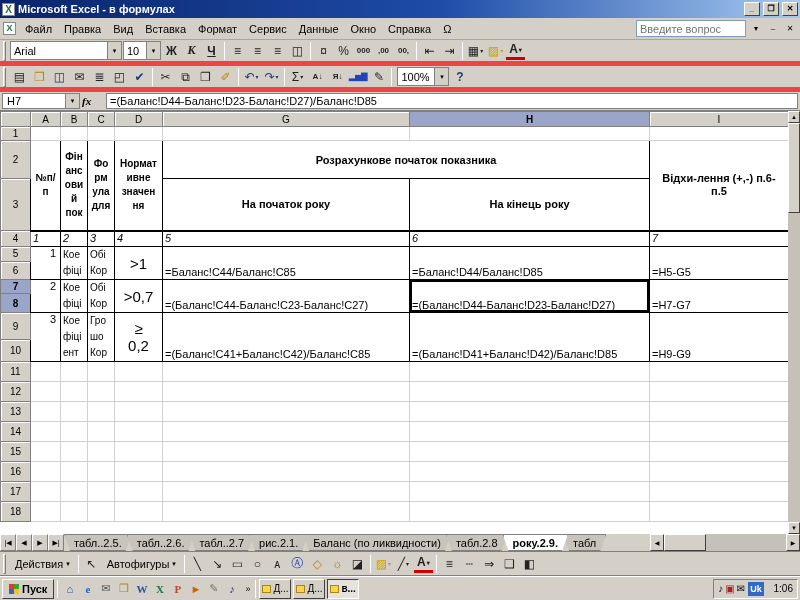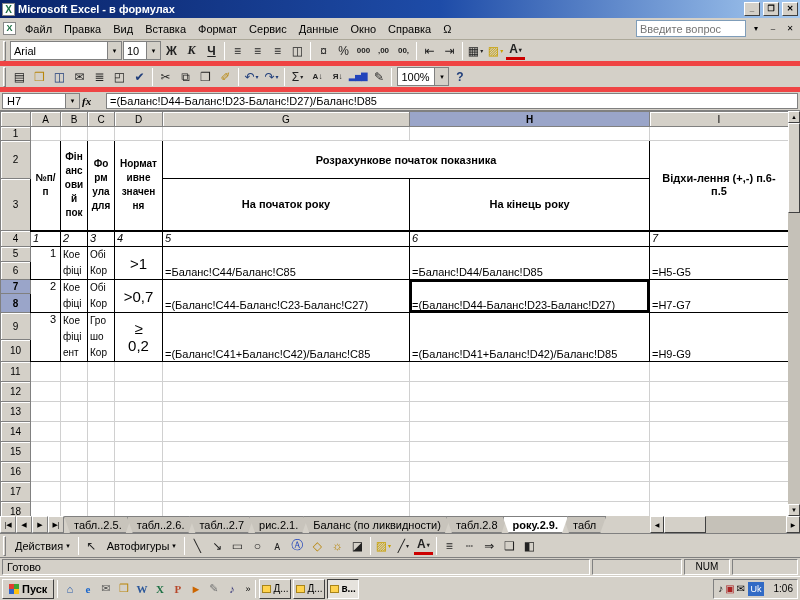--- a/index.html
+++ b/index.html
@@ -105,21 +105,21 @@
   .qlicon{width:17px;height:17px;display:flex;align-items:center;justify-content:center;font-size:11px;}
   .qlicon.qlb{font-weight:bold;font-family:"Liberation Serif",serif;}
   .chev{font-size:9px;padding:0 2px;}
   .twins{display:flex;gap:2px;}
   .twin{width:32px;height:20px;display:flex;align-items:center;gap:2px;padding:0 2px;background:#d4d0c8;border:1px solid;border-color:#fff #404040 #404040 #fff;font-size:10px;overflow:hidden;white-space:nowrap;}
   .twin.pressed{border-color:#404040 #fff #fff #404040;background:#e6e3dd;font-weight:bold;}
   .twicon{flex:0 0 9px;width:9px;height:8px;background:#ffd34e;border:1px solid #a88419;}
   .tray{margin-left:auto;height:20px;display:flex;align-items:center;gap:3px;border:1px solid;border-color:#808080 #fff #fff #808080;padding:0 4px;}
   .trayicons{display:flex;gap:2px;}
   .trayicon{font-size:10px;}
-  .langbadge{width:16px;height:14px;background:#316ac5;color:#fff;font-size:9px;font-weight:normal;display:flex;align-items:center;justify-content:center;}
+  .langbadge{width:16px;height:14px;background:#316ac5;color:#fff;font-size:9px;font-weight:bold;display:flex;align-items:center;justify-content:center;}
   .clock{font-size:10px;min-width:26px;text-align:right;}
 </style>
 </head>
 <body>
 
 <div class="window">
 
   <div class="titlebar">
     <div class="xlicon">X</div>
     <div class="ttl">Microsoft Excel - в формулах</div>
@@ -488,26 +488,20 @@
         <div class="tb-btn dd fc">А</div>
         <div class="tb-btn sep"></div>
         <div class="tb-btn">≡</div>
         <div class="tb-btn">┄</div>
         <div class="tb-btn">⇒</div>
         <div class="tb-btn">❑</div>
         <div class="tb-btn">◧</div>
     </div>
   </div>
 
-  <div class="statusbar">
-    <div class="spanel sp-main">Готово</div>
-    <div class="spanel sp-a"></div>
-    <div class="spanel sp-num">NUM</div>
-    <div class="spanel sp-b"></div>
-  </div>
 
   <div class="taskbar">
     <div class="startbtn">
       <span class="winflag">
           <i class="q1"></i>
           <i class="q2"></i>
           <i class="q3"></i>
           <i class="q4"></i>
         </span>
       <span>Пуск</span>

